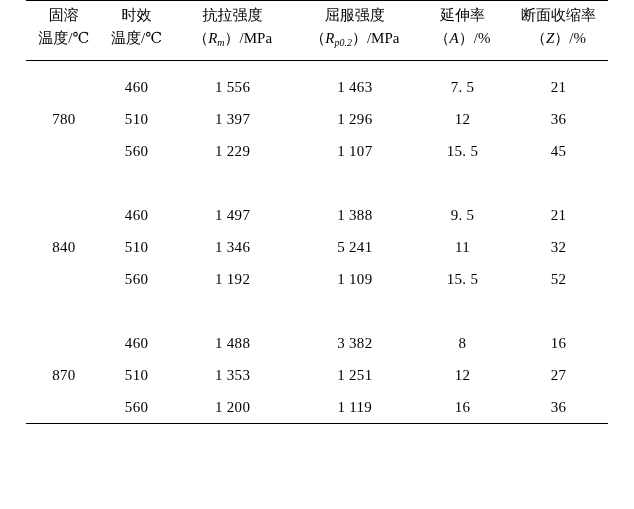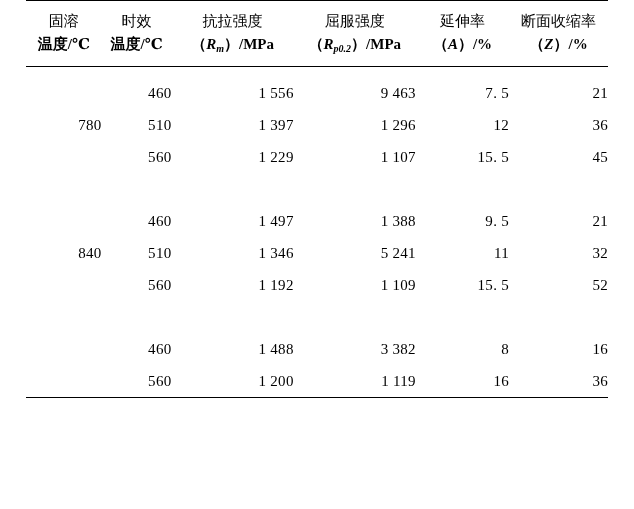--- a/index.html
+++ b/index.html
@@ -47,36 +47,36 @@
   .rule-top td, .rule-top th {
     border-top: 1.6px solid #000;
   }
   .rule-mid td, .rule-mid th {
     border-top: 1.1px solid #000;
   }
   .rule-bottom {
     border-top: 1.6px solid #000;
   }
   thead tr.head-row th {
-    padding-top: 9px;
+    padding-top: 3px;
     padding-bottom: 9px;
   }
   .hdr-line1 { display: block; }
-  .hdr-line2 { display: block; font-weight: bold; }
+  .hdr-line2 { display: block; }
   sub {
     font-size: 10px;
     vertical-align: baseline;
     position: relative;
     bottom: -3px;
   }
   .ital {
     font-style: italic;
   }
   table.data tbody td {
-    text-align: right;
+    text-align: center;
     padding: 0;
     height: 32px;
     line-height: 32px;
     vertical-align: middle;
   }
   tbody tr.group-start td {
     padding-top: 10px;
   }
   .col-solution { width: 13%; }
   .col-aging { width: 12%; }
@@ -127,21 +127,21 @@
           <span class="hdr-line2"><span>（</span><span class="ital">Z</span><sub class="ital"></sub><span>）/%</span></span>
         </th>
       </tr>
     </thead>
     <tbody>
 
       <tr class="rule-mid group-start">
         <td></td>
         <td class="num">460</td>
         <td class="num">1 556</td>
-        <td class="num">9 463</td>
+        <td class="num">1 463</td>
         <td class="num">7. 5</td>
         <td class="num">21</td>
       </tr>
       <tr>
         <td class="num">780</td>
         <td class="num">510</td>
         <td class="num">1 397</td>
         <td class="num">1 296</td>
         <td class="num">12</td>
         <td class="num">36</td>
@@ -188,20 +188,28 @@
 
       <tr>
         <td></td>
         <td class="num">460</td>
         <td class="num">1 488</td>
         <td class="num">3 382</td>
         <td class="num">8</td>
         <td class="num">16</td>
       </tr>
       <tr>
+        <td class="num">870</td>
+        <td class="num">510</td>
+        <td class="num">1 353</td>
+        <td class="num">1 251</td>
+        <td class="num">12</td>
+        <td class="num">27</td>
+      </tr>
+      <tr>
         <td></td>
         <td class="num">560</td>
         <td class="num">1 200</td>
         <td class="num">1 119</td>
         <td class="num">16</td>
         <td class="num">36</td>
       </tr>
     </tbody>
   </table>
   <div class="rule-bottom"></div>

